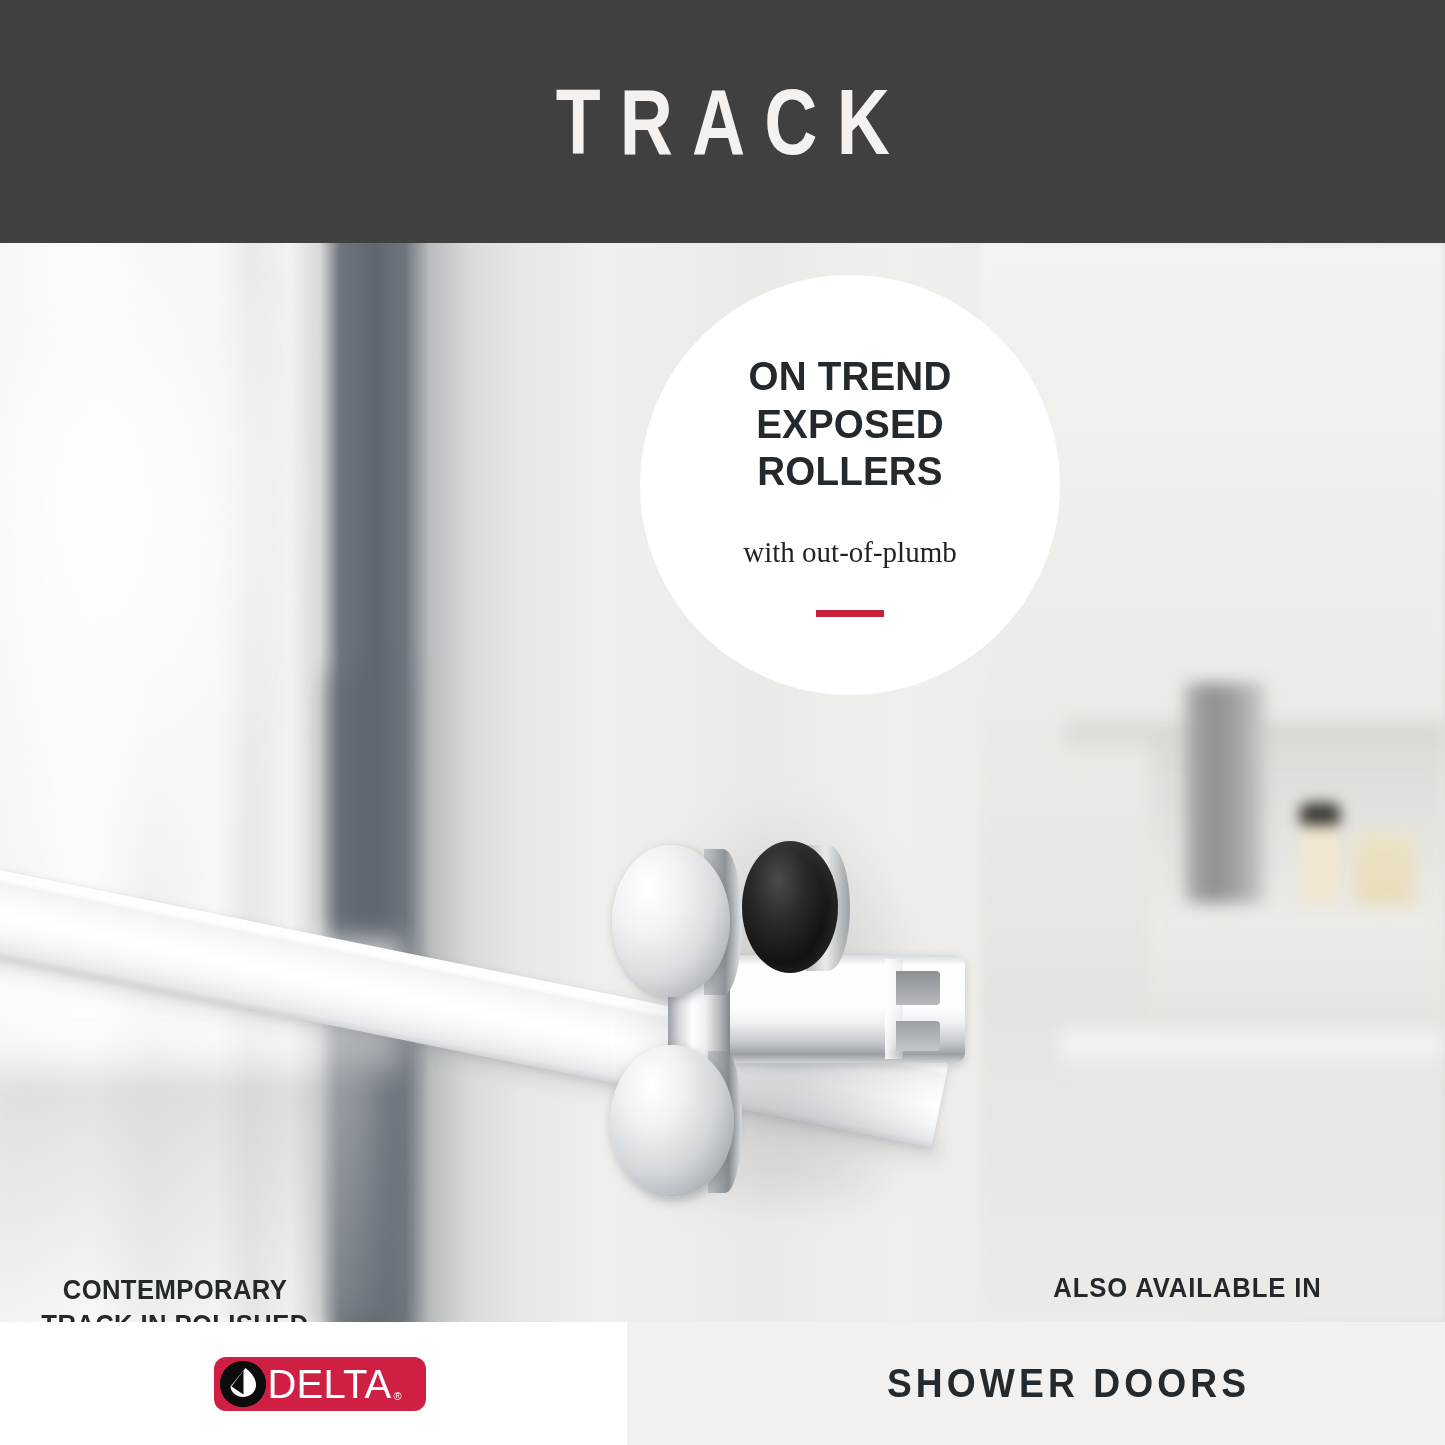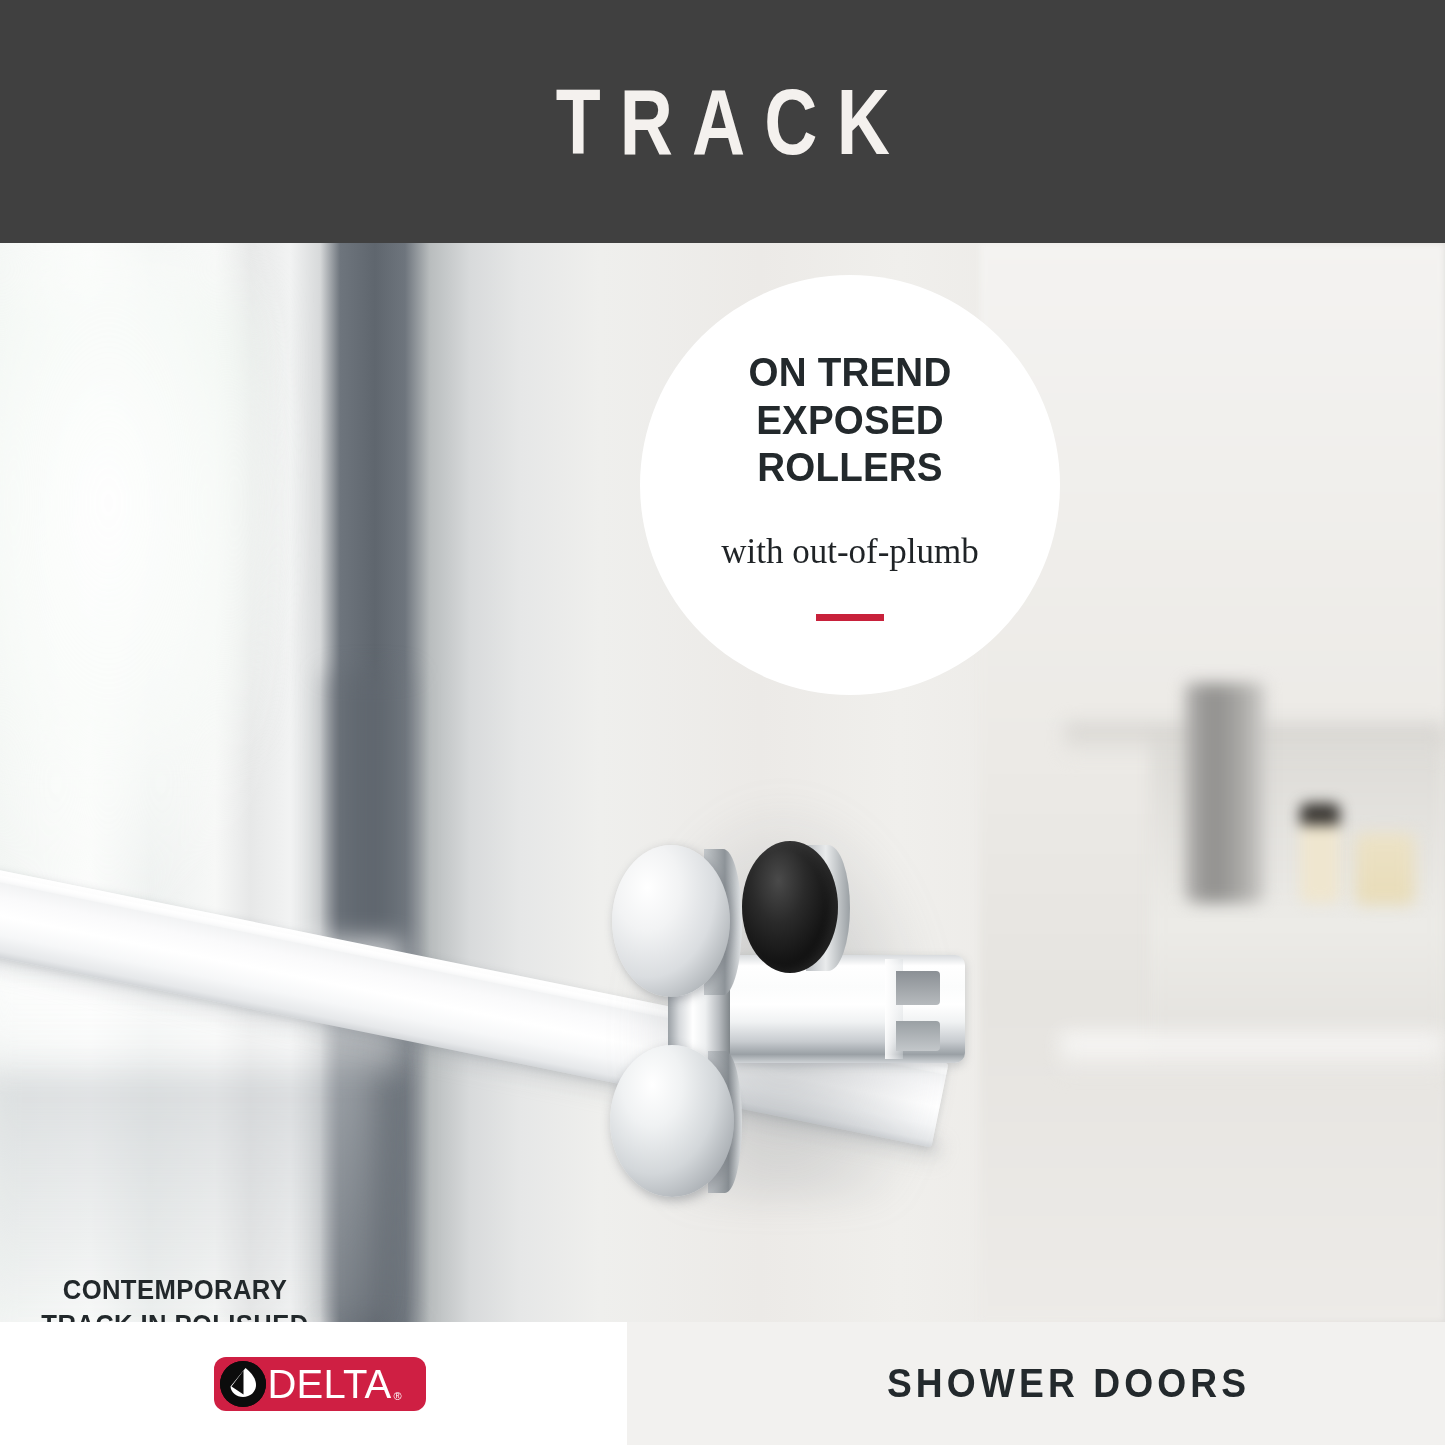--- a/index.html
+++ b/index.html
@@ -227,21 +227,21 @@
     font-weight:bold;
     color:#23292c;
     font-size:41px;
     line-height:1.16;
     letter-spacing:0.005em;
     transform:scaleX(0.94);
   }
   .callout-sub {
     font-family:"Liberation Serif", serif;
     color:#1f2326;
-    font-size:35px;
+    font-size:29px;
     line-height:1.28;
     margin-top:26px;
   }
   .callout-rule {
     width:68px; height:7px; background:#c8213b; margin-top:27px;
   }
 
   
   .caption-left {
     position:absolute; left:20px; top:1030px; width:310px;
@@ -373,20 +373,24 @@
       </div>
       <div class="callout-rule" style="background: rgb(200, 33, 59);"></div>
     </div>
 
     <div class="caption-left">
       <div>CONTEMPORARY</div>
       <div>TRACK IN POLISHED</div>
 
     </div>
 
+    <div class="swatch-panel">
+      <div class="swatch-title">ALSO AVAILABLE IN</div>
+
+    </div>
 
   </div>
 
   <div class="footer">
     <div class="footer-left">
       <div class="delta-logo" style="background: rgb(207, 31, 67);">
         <div class="delta-mark">
           <svg width="46" height="46" viewBox="0 0 46 46" aria-hidden="true">
             <circle cx="23" cy="23" r="23" fill="#0c0c0c"></circle>
             <path d="M25.5 7 C32 12 36 18 36 24 C36 31 30 36 23 36 C16.5 36 11 31.5 10.5 25.5 Z" fill="#ffffff"></path>

